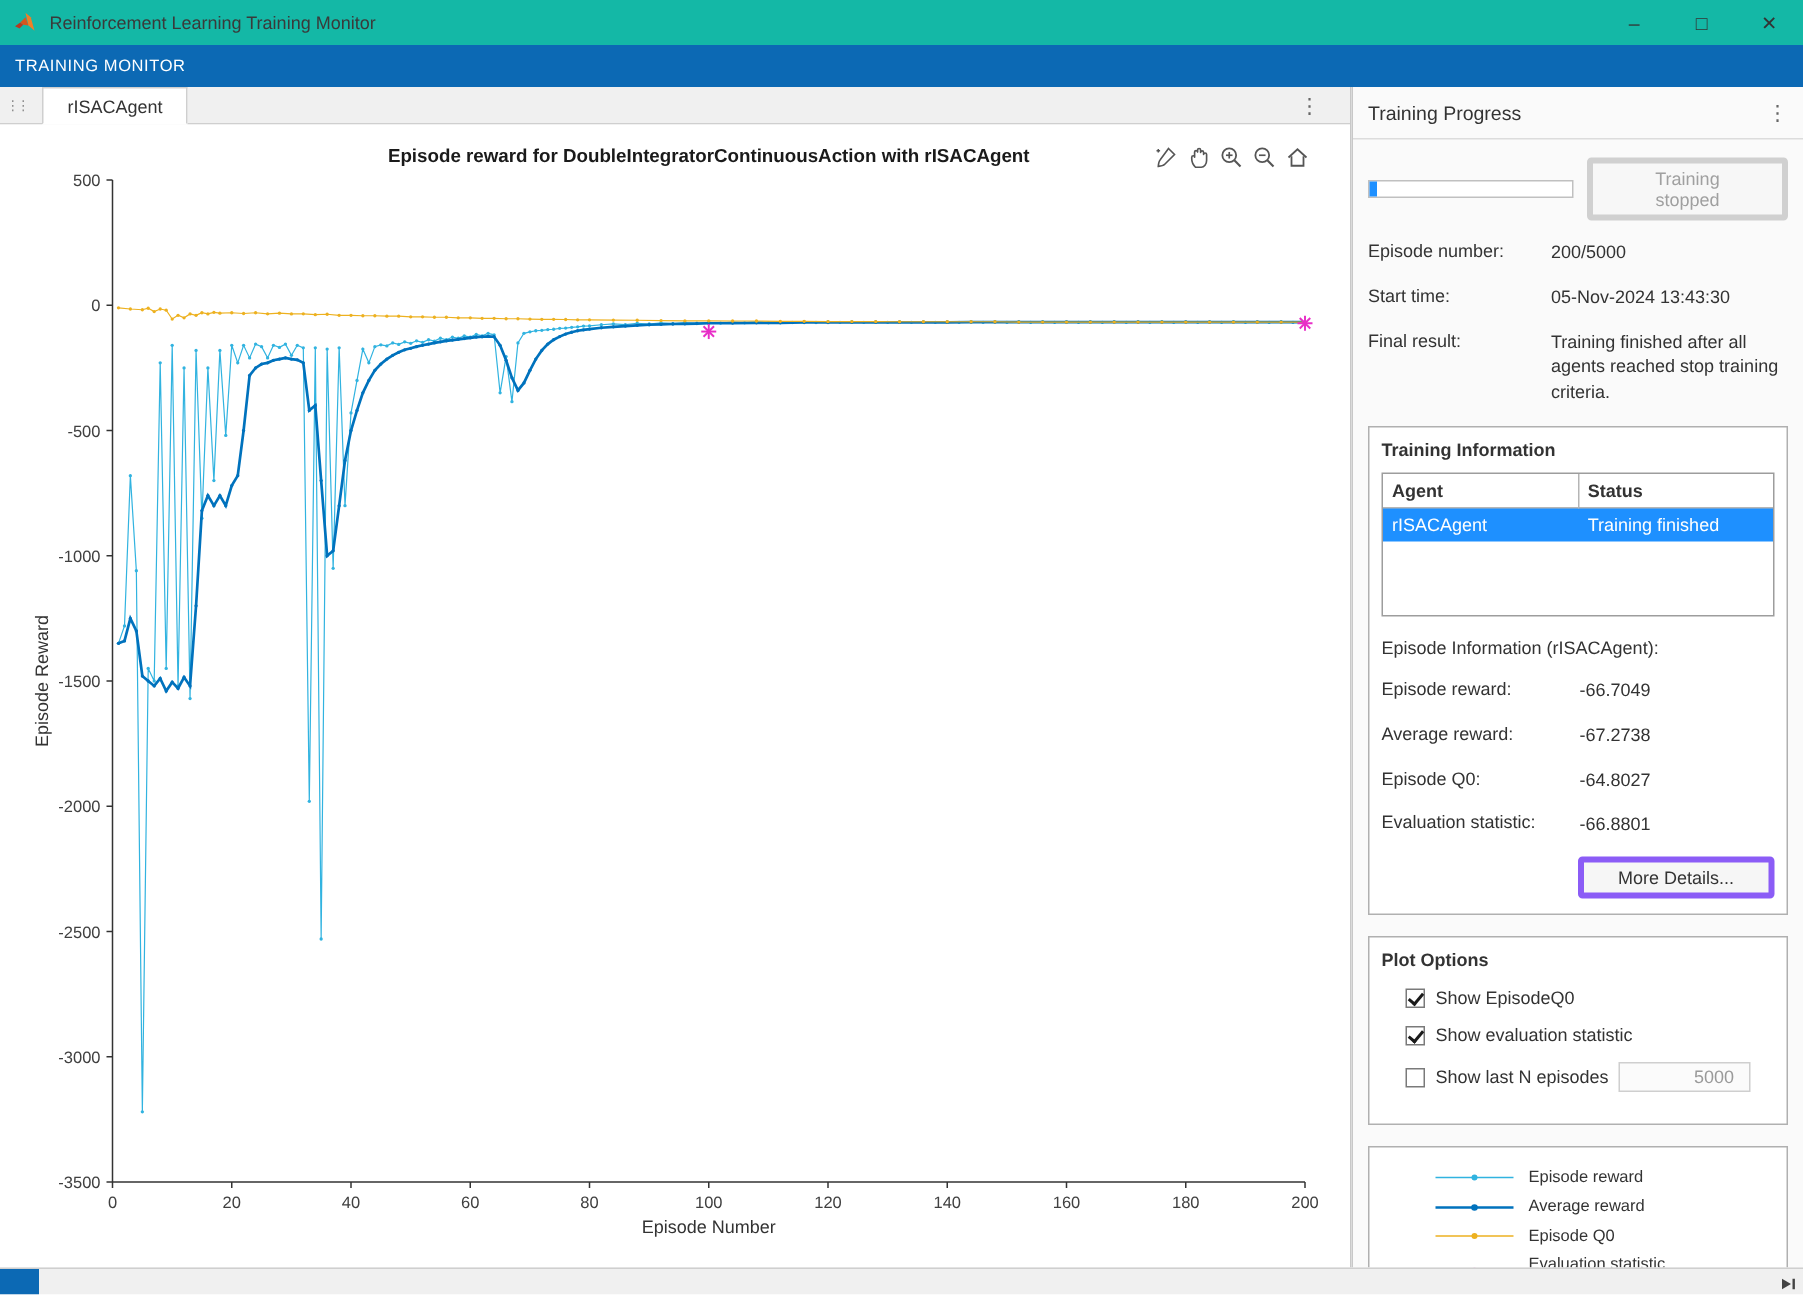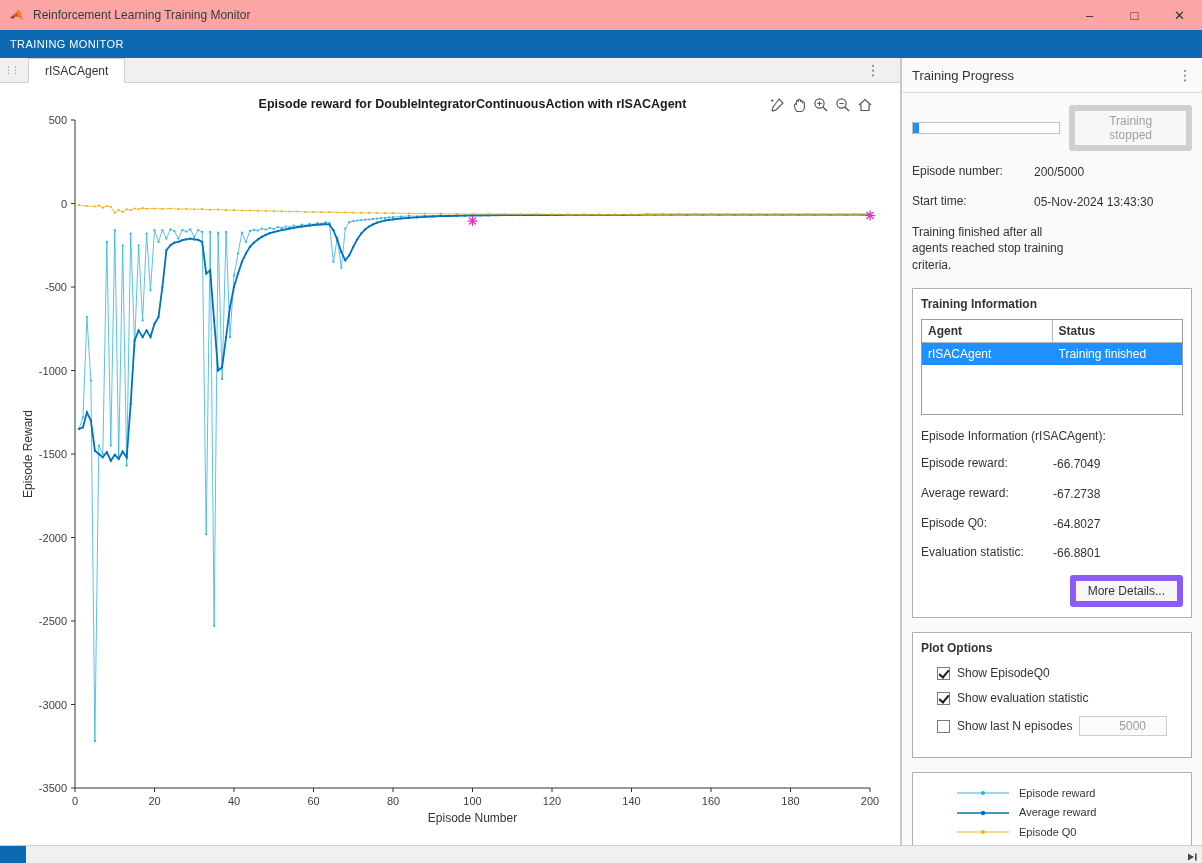--- a/index.html
+++ b/index.html
@@ -3,21 +3,21 @@
 <meta charset="utf-8">
 <style>
   :root { --strip:#0c69b4; --sel:#1e90ff; --progress:#1e90ff; }
   * { box-sizing:border-box; }
   html,body { margin:0; padding:0; }
   body {
     width:1202px; height:863px; position:relative; overflow:hidden;
     font-family:"Liberation Sans", sans-serif; background:#fff; color:#333;
   }
   
-  .titlebar { position:absolute; top:0; left:0; right:0; height:30px; background:#fca5a5;
+  .titlebar { position:absolute; top:0; left:0; right:0; height:30px; background:#14b8a6;
     display:flex; align-items:center; }
   .mat-icon { margin-left:9px; display:flex; align-items:center; }
   .title-text { margin-left:8px; font-size:12px; color:#3a3a3a; }
   .win-controls { margin-left:auto; display:flex; height:100%; }
   .win-btn { width:45px; height:100%; display:flex; align-items:center; justify-content:center;
     font-size:13px; color:#333; cursor:default; }
   
   .toolstrip { position:absolute; top:30px; left:0; right:0; height:28px; background:var(--strip);
     color:#fff; display:flex; align-items:center; padding-left:10px; font-size:11px; letter-spacing:.4px; }
   
@@ -44,21 +44,21 @@
   .right-panel { position:absolute; left:901px; right:0; top:58px; bottom:18px; background:#fafafa;
     border-left:1px solid #c8c8c8; overflow:hidden; }
   .panel-header-row { height:25px; display:flex; align-items:center; justify-content:space-between;
     padding:17px 10px; border-bottom:1px solid #dcdcdc; }
   .panel-title { font-size:13px; color:#333; }
   .panel-body { padding:8px 10px 0 10px; height:calc(100% - 25px); overflow:hidden; }
   .progress-row { display:flex; align-items:center; gap:9px; margin:4px 0 12px 0; }
   .progress-track { width:152px; height:12px; background:#fff; border:1px solid #c0c0c0; }
   .progress-fill { height:100%; width:0; background:var(--progress); }
   .btn { font-family:"Liberation Sans", sans-serif; font-size:12px; color:#333; background:#f6f6f6;
-    border:6px solid #8b5cf6; border-radius:3px; padding:3px 12px; }
+    border:4px solid #8b5cf6; border-radius:3px; padding:3px 23px; }
   .btn.disabled { color:#a0a0a0; border-color:#d0d0d0; background:#f7f7f7; }
   .info-row { display:flex; margin:13px 0; font-size:12px; }
   .info-label { width:122px; flex:none; color:#333; }
   .info-value { flex:1; color:#333; line-height:1.4; }
   .info-value.wrap { max-width:152px; }
   .groupbox { border:1px solid #b0b0b0; background:#fff; padding:6px 8px 10px 8px; margin:14px 0 0 0; }
   .group-title { font-size:12px; font-weight:bold; color:#333; margin:2px 0 8px 0; }
   .table-viewport { border:1px solid #9d9d9d; height:96px; background:#fff; overflow:hidden; }
   .table-viewport table { width:100%; border-collapse:collapse; font-size:12px; }
   .table-viewport th { font-weight:bold; text-align:left; padding:4px 6px; border-bottom:1px solid #b5b5b5; }
@@ -67,21 +67,21 @@
   .table-viewport tr.selected td { background:var(--sel); color:#fff; border-right-color:transparent; }
   .ep-title { font-size:12px; font-weight:normal; color:#333; margin:14px 0 4px 0; }
   .ep-row .info-label { width:132px; }
   .btn-row { text-align:right; margin-top:8px; }
   .cb-row { display:flex; align-items:center; margin:11px 16px; font-size:12px; }
   .cb { width:13px; height:13px; border:1px solid #7a7a7a; background:#fff; margin-right:7px;
     position:relative; flex:none; }
   .cb.checked::after { content:""; position:absolute; left:3px; top:0px; width:4px; height:8px;
     border:solid #1a1a1a; border-width:0 2px 2px 0; transform:rotate(40deg); }
   .n-field { margin-left:auto; width:88px; text-align:right; font-size:12px; color:#9a9a9a;
-    border:1px solid #cfcfcf; background:#fbfbfb; padding:2px 20px;
+    border:1px solid #cfcfcf; background:#fbfbfb; padding:2px 10px;
     font-family:"Liberation Sans", sans-serif; }
   .legend-box { border:1px solid #b0b0b0; background:#fff; margin:14px 0 0 0; padding:8px 6px; }
   .legend-row { display:flex; align-items:center; gap:8px; margin:5px 0 5px 36px; font-size:11px; color:#333; }
   .legend-sample { width:56px; flex:none; display:flex; justify-content:center; }
   .legend-label { line-height:1.3; }
   .legend-label.wrap { max-width:150px; }
   
   .bottom-bar { position:absolute; left:0; right:0; bottom:0; height:18px; background:#f0f0f0;
     border-top:1px solid #cfcfcf; }
   .bottom-stub { position:absolute; left:0; bottom:0; width:26px; height:17px; background:var(--strip); }
@@ -569,20 +569,21 @@
     <div class="info-rows">
       <div class="info-row">
         <span class="info-label">Episode number:</span>
         <span class="info-value">200/5000</span>
       </div>
       <div class="info-row">
         <span class="info-label">Start time:</span>
         <span class="info-value">05-Nov-2024 13:43:30</span>
       </div>
       <div class="info-row">
+        <span class="info-label">Final result:</span>
         <span class="info-value wrap">Training finished after all agents reached stop training criteria.</span>
       </div>
     </div>
 
     <div class="groupbox ti-box">
       <div class="group-title">Training Information</div>
       <div class="table-viewport">
         <table>
           <thead>
             <tr>

